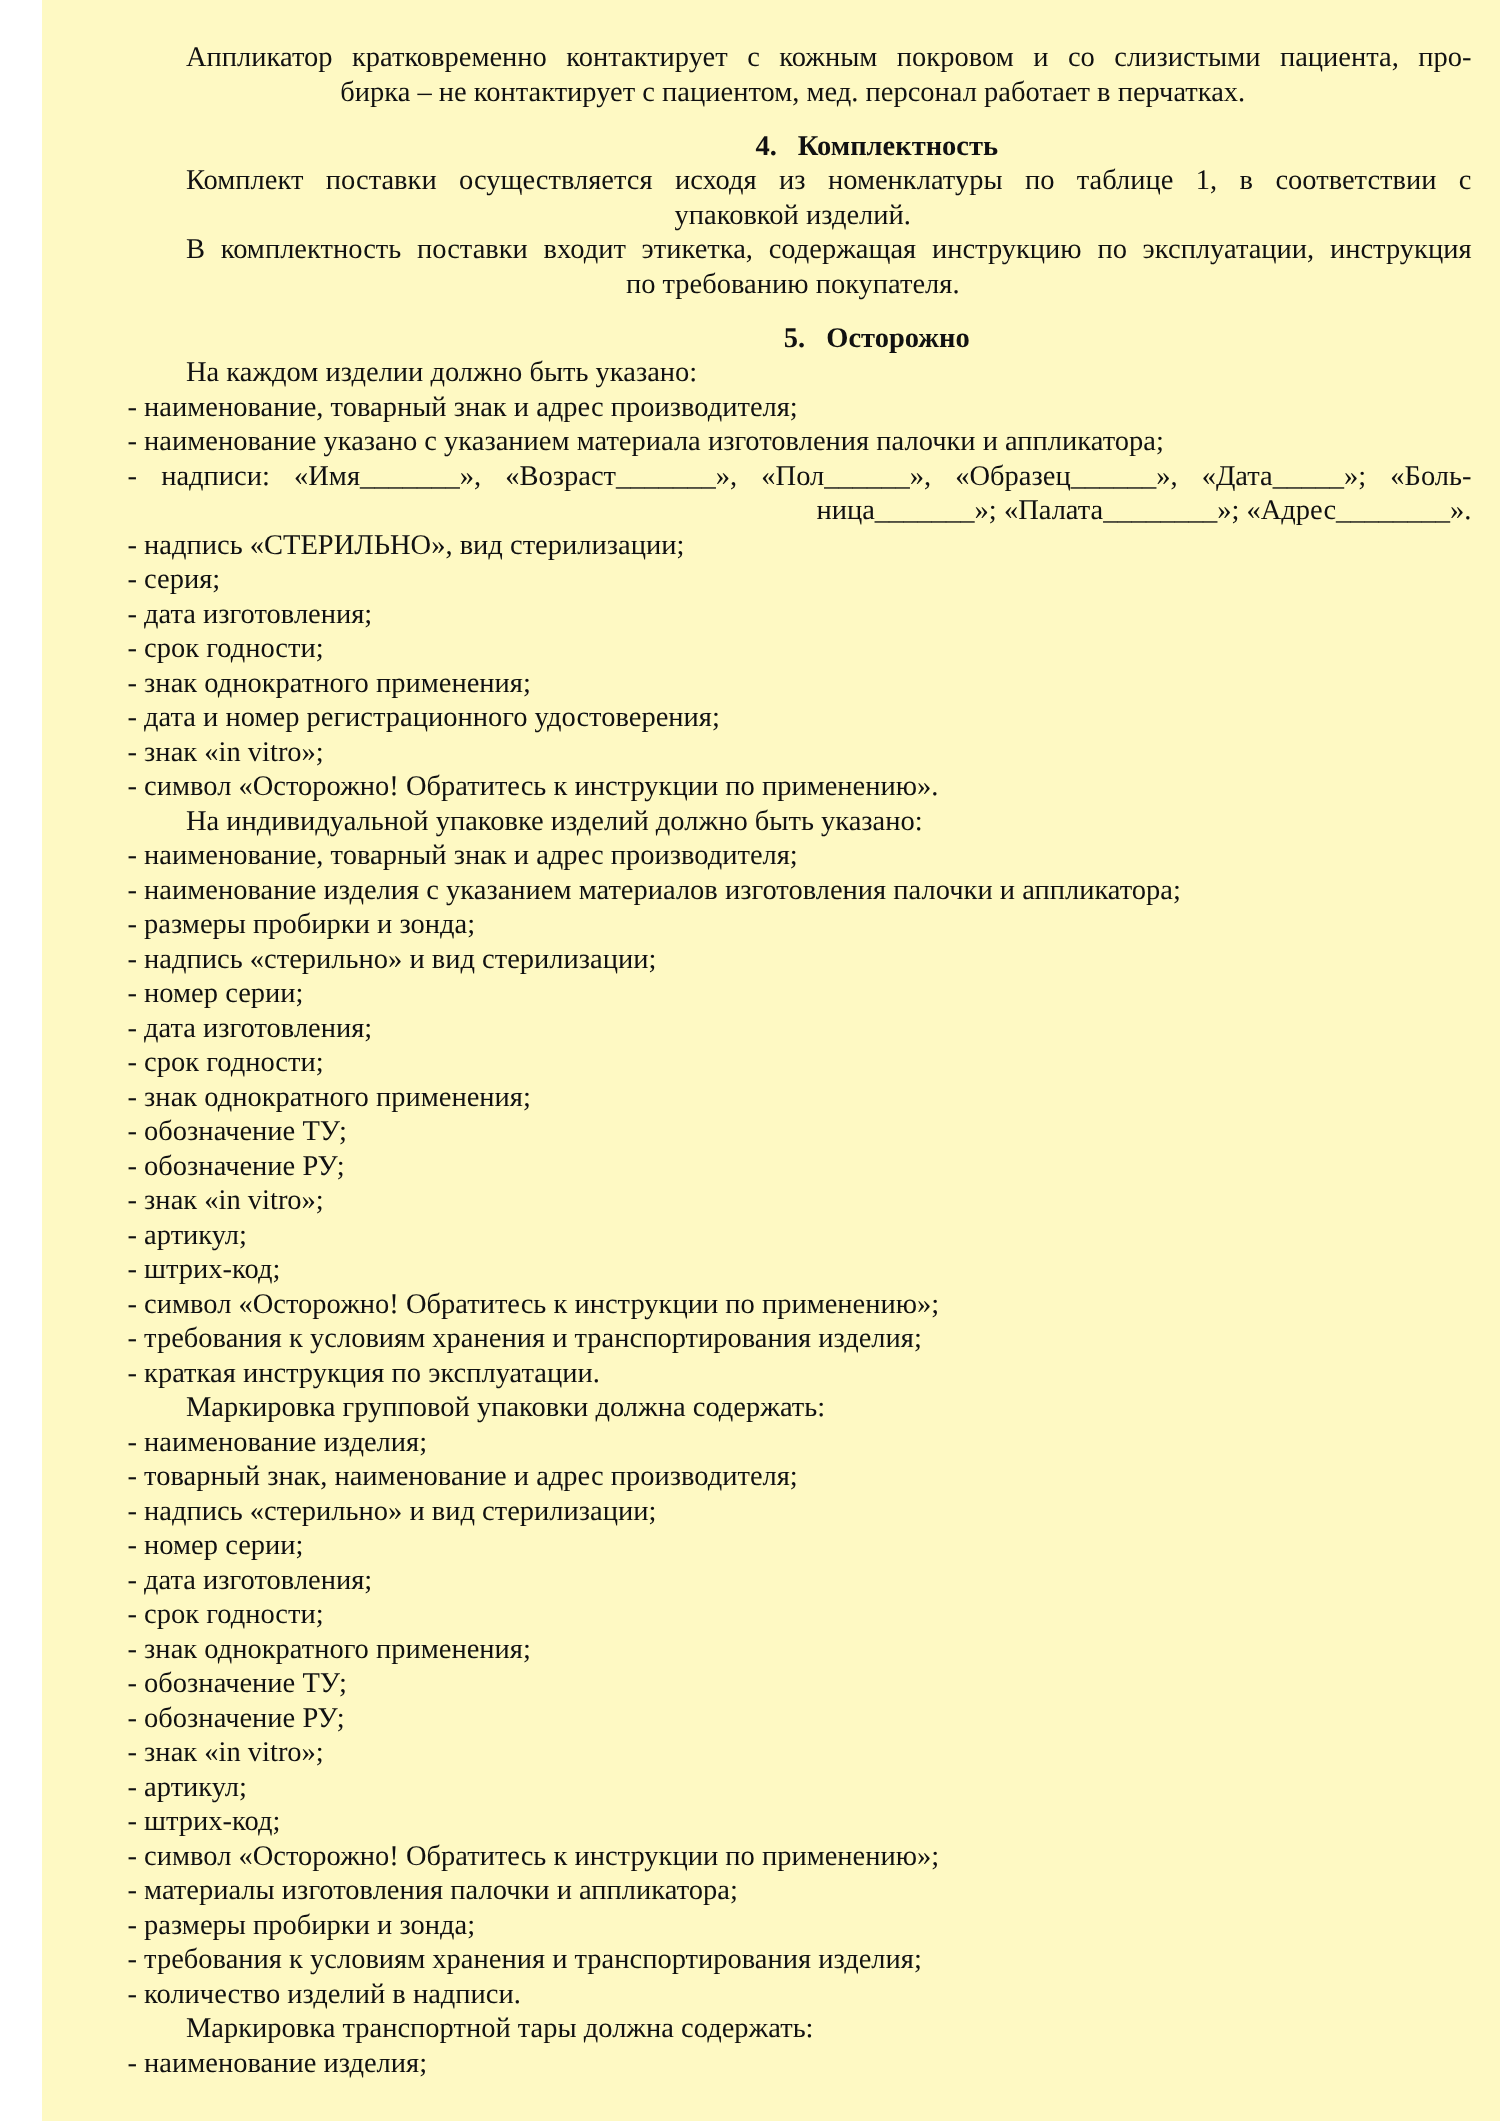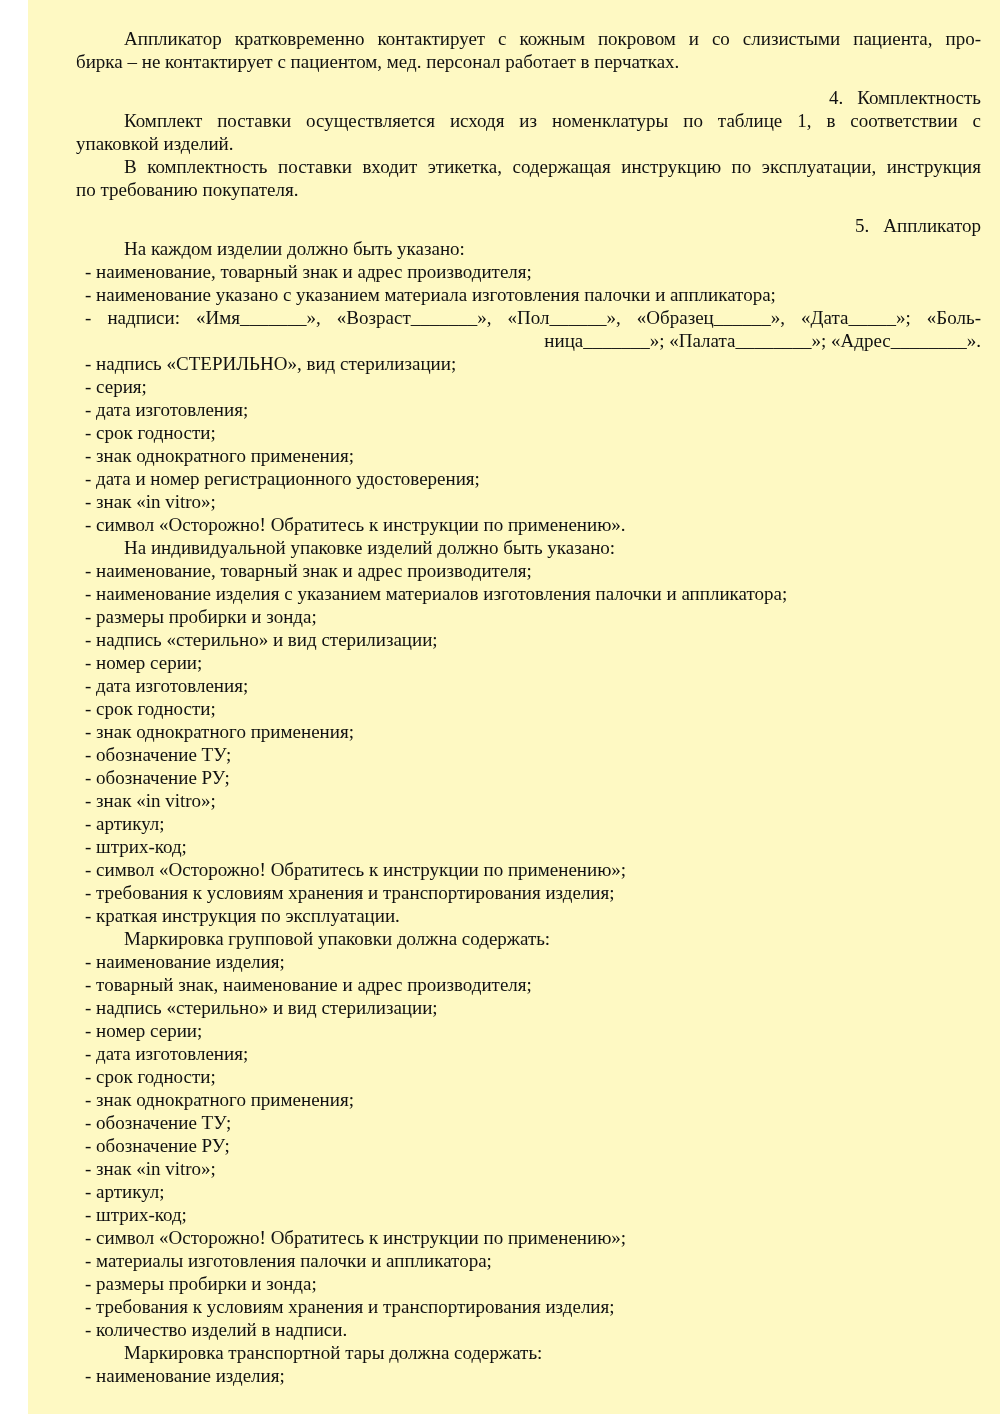--- a/index.html
+++ b/index.html
@@ -25,27 +25,27 @@
     margin-left: 28px;
   }
   .ln { min-height: 23px; }
   
   .para-first {
     text-indent: 48px;
     text-align: justify;
     text-align-last: justify;
   }
   
-  .para-last { text-align: left; }
+  .para-last { text-align: center; }
   
   .lead { text-indent: 48px; }
   
   .heading {
-    font-weight: 400;
-    text-align: right;
+    font-weight: 700;
+    text-align: center;
     margin-top: 13px;
     padding-left: 112px;
   }
   .heading .num { margin-right: 14px; }
   
   .dash { padding-left: 9px; }
   
   .fill {
     text-align: justify;
     text-align-last: justify;
@@ -56,21 +56,21 @@
 <body>
 
 <div class="doc">
     <div class="ln para-first">Аппликатор кратковременно контактирует с кожным покровом и со слизистыми пациента, про-</div>
     <div class="ln para-last">бирка – не контактирует с пациентом, мед. персонал работает в перчатках.</div>
     <div class="ln heading"><span class="num">4.</span><span>Комплектность</span></div>
     <div class="ln para-first">Комплект поставки осуществляется исходя из номенклатуры по таблице 1, в соответствии с</div>
     <div class="ln para-last">упаковкой изделий.</div>
     <div class="ln para-first">В комплектность поставки входит этикетка, содержащая инструкцию по эксплуатации, инструкция</div>
     <div class="ln para-last">по требованию покупателя.</div>
-    <div class="ln heading"><span class="num">5.</span><span>Аппликатор</span></div>
+    <div class="ln heading"><span class="num">5.</span><span>Осторожно</span></div>
     <div class="ln lead">На каждом изделии должно быть указано:</div>
     <div class="ln dash">- наименование, товарный знак и адрес производителя;</div>
     <div class="ln dash">- наименование указано с указанием материала изготовления палочки и аппликатора;</div>
     <div class="ln dash fill">- надписи: «Имя_______», «Возраст_______», «Пол______», «Образец______», «Дата_____»; «Боль-</div>
     <div class="ln cont">ница_______»; «Палата________»; «Адрес________».</div>
     <div class="ln dash">- надпись «СТЕРИЛЬНО», вид стерилизации;</div>
     <div class="ln dash">- серия;</div>
     <div class="ln dash">- дата изготовления;</div>
     <div class="ln dash">- срок годности;</div>
     <div class="ln dash">- знак однократного применения;</div>

